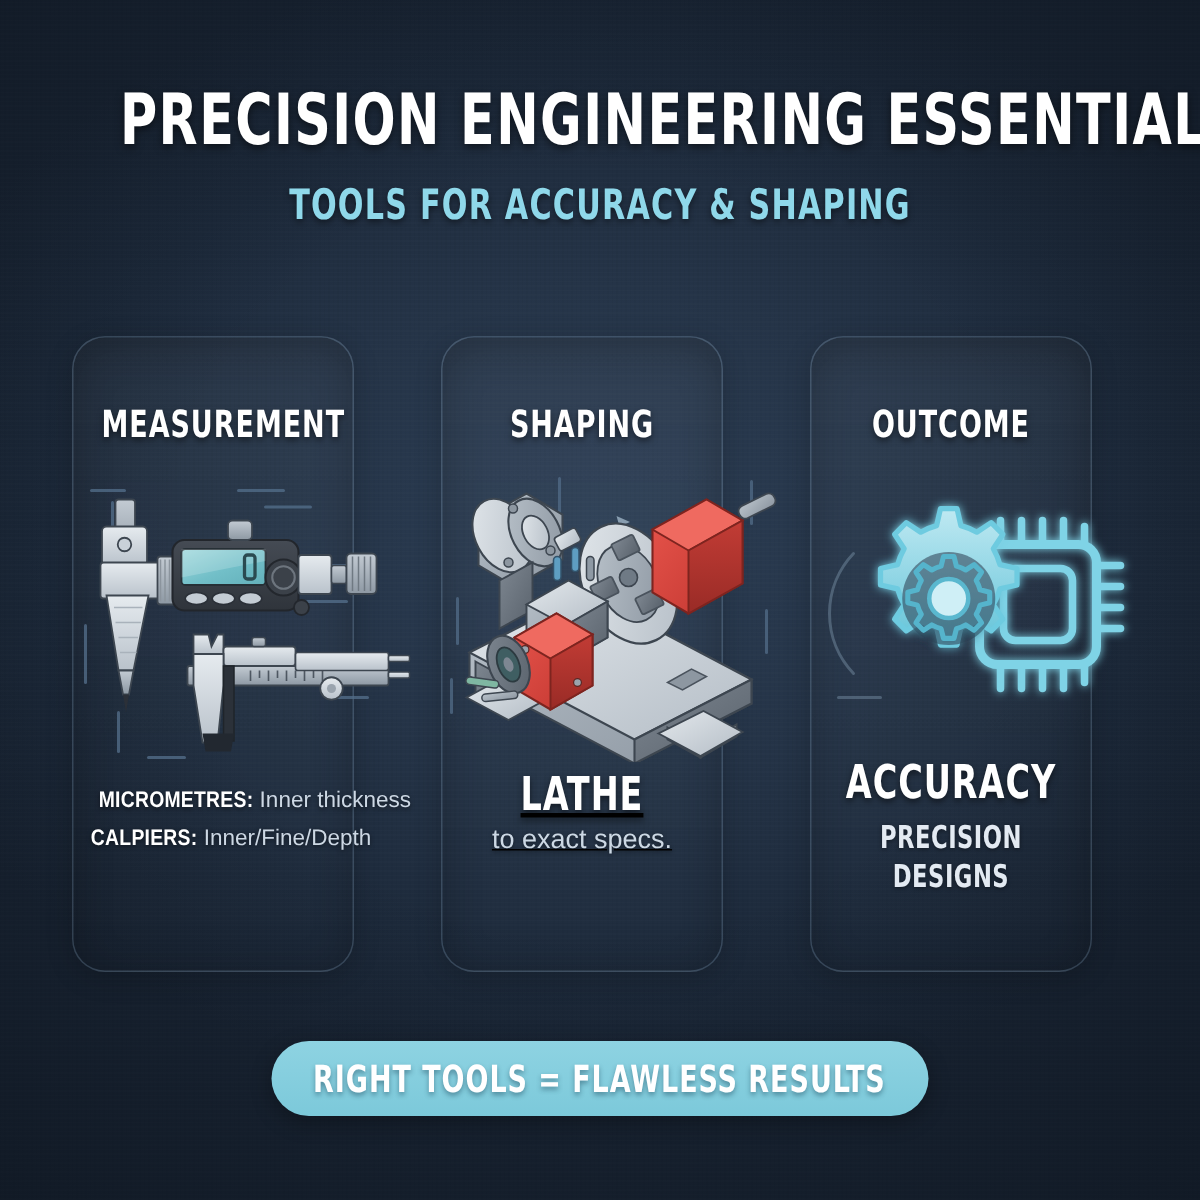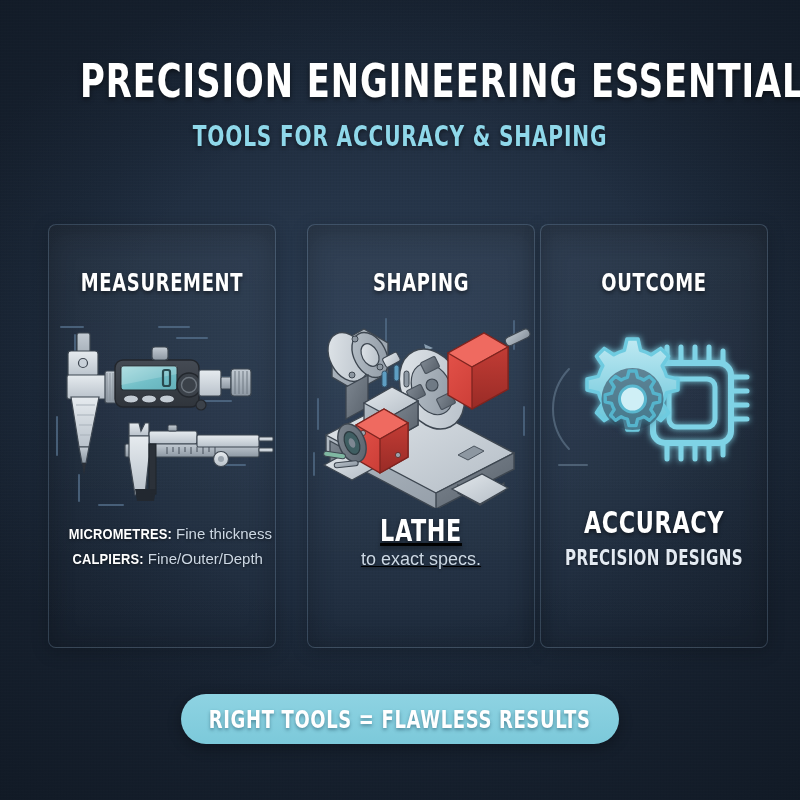--- a/index.html
+++ b/index.html
@@ -43,29 +43,29 @@
   }
   #subtitle{
     margin-top:16px;
     font-size:28px; line-height:30px; letter-spacing:1.0px;
     color:#8fd8ea; white-space:nowrap;
     text-shadow:0 2px 5px rgba(0,0,0,.45);
   }
 
   
   .card{
-    position:absolute; top:224px; height:424px; width:228px;
-    border-radius:8px;
+    position:absolute; top:224px; height:424px; width:188px;
+    border-radius:22px;
     background:linear-gradient(180deg, rgba(255,255,255,.045) 0%, rgba(255,255,255,.018) 55%, rgba(255,255,255,.008) 100%);
     border:1px solid rgba(150,180,210,.22);
     box-shadow:0 6px 26px rgba(0,0,0,.22) inset, 0 4px 18px rgba(0,0,0,.18);
     z-index:3;
   }
   #card-1{ left:48px; }
-  #card-2{ left:307px; }
+  #card-2{ left:294px; }
   #card-3{ left:540px; }
 
   .card-title{
     position:absolute; top:43px; left:0; width:100%;
     text-align:center; font-size:25px; letter-spacing:.8px;
     color:#ffffff; white-space:nowrap;
     text-shadow:0 2px 5px rgba(0,0,0,.5);
   }
   .art{ position:absolute; left:0; width:100%; }
   #art-1{ top:80px; height:210px; }
@@ -244,22 +244,22 @@
           <rect x="100" y="139" width="7" height="50" fill="#2b3139" stroke="#1f242a" stroke-width="1"></rect>
           <path d="M86 184 L107 184 L105 196 L88 196 Z" fill="#222830"></path>
 
           <circle cx="172" cy="154" r="7.5" fill="url(#m-light)" stroke="#3d4650" stroke-width="1.2"></circle>
           <circle cx="172" cy="154" r="3" fill="#9aa4ae"></circle>
         </g>
       </svg>
     </div>
 
     <div class="caption" id="cap-1">
-      <div class="cap-line"><span class="k">MICROMETRES:</span><span> Fine thickness</span></div>
-      <div class="cap-line"><span class="k">CALPIERS:</span><span> Fine/Outer/Depth</span></div>
+      <div class="cap-line"><span class="k">MICROMETRES:</span><span> Inner thickness</span></div>
+      <div class="cap-line"><span class="k">CALPIERS:</span><span> Inner/Fine/Depth</span></div>
     </div>
   </div>
 
   <div class="card" id="card-2">
     <div class="card-title cond">SHAPING</div>
 
     <div class="art" id="art-2">
       <svg viewBox="0 0 232 205" width="232" height="205">
         <defs>
           <linearGradient id="L-light" x1="0" y1="0" x2="1" y2="1">

